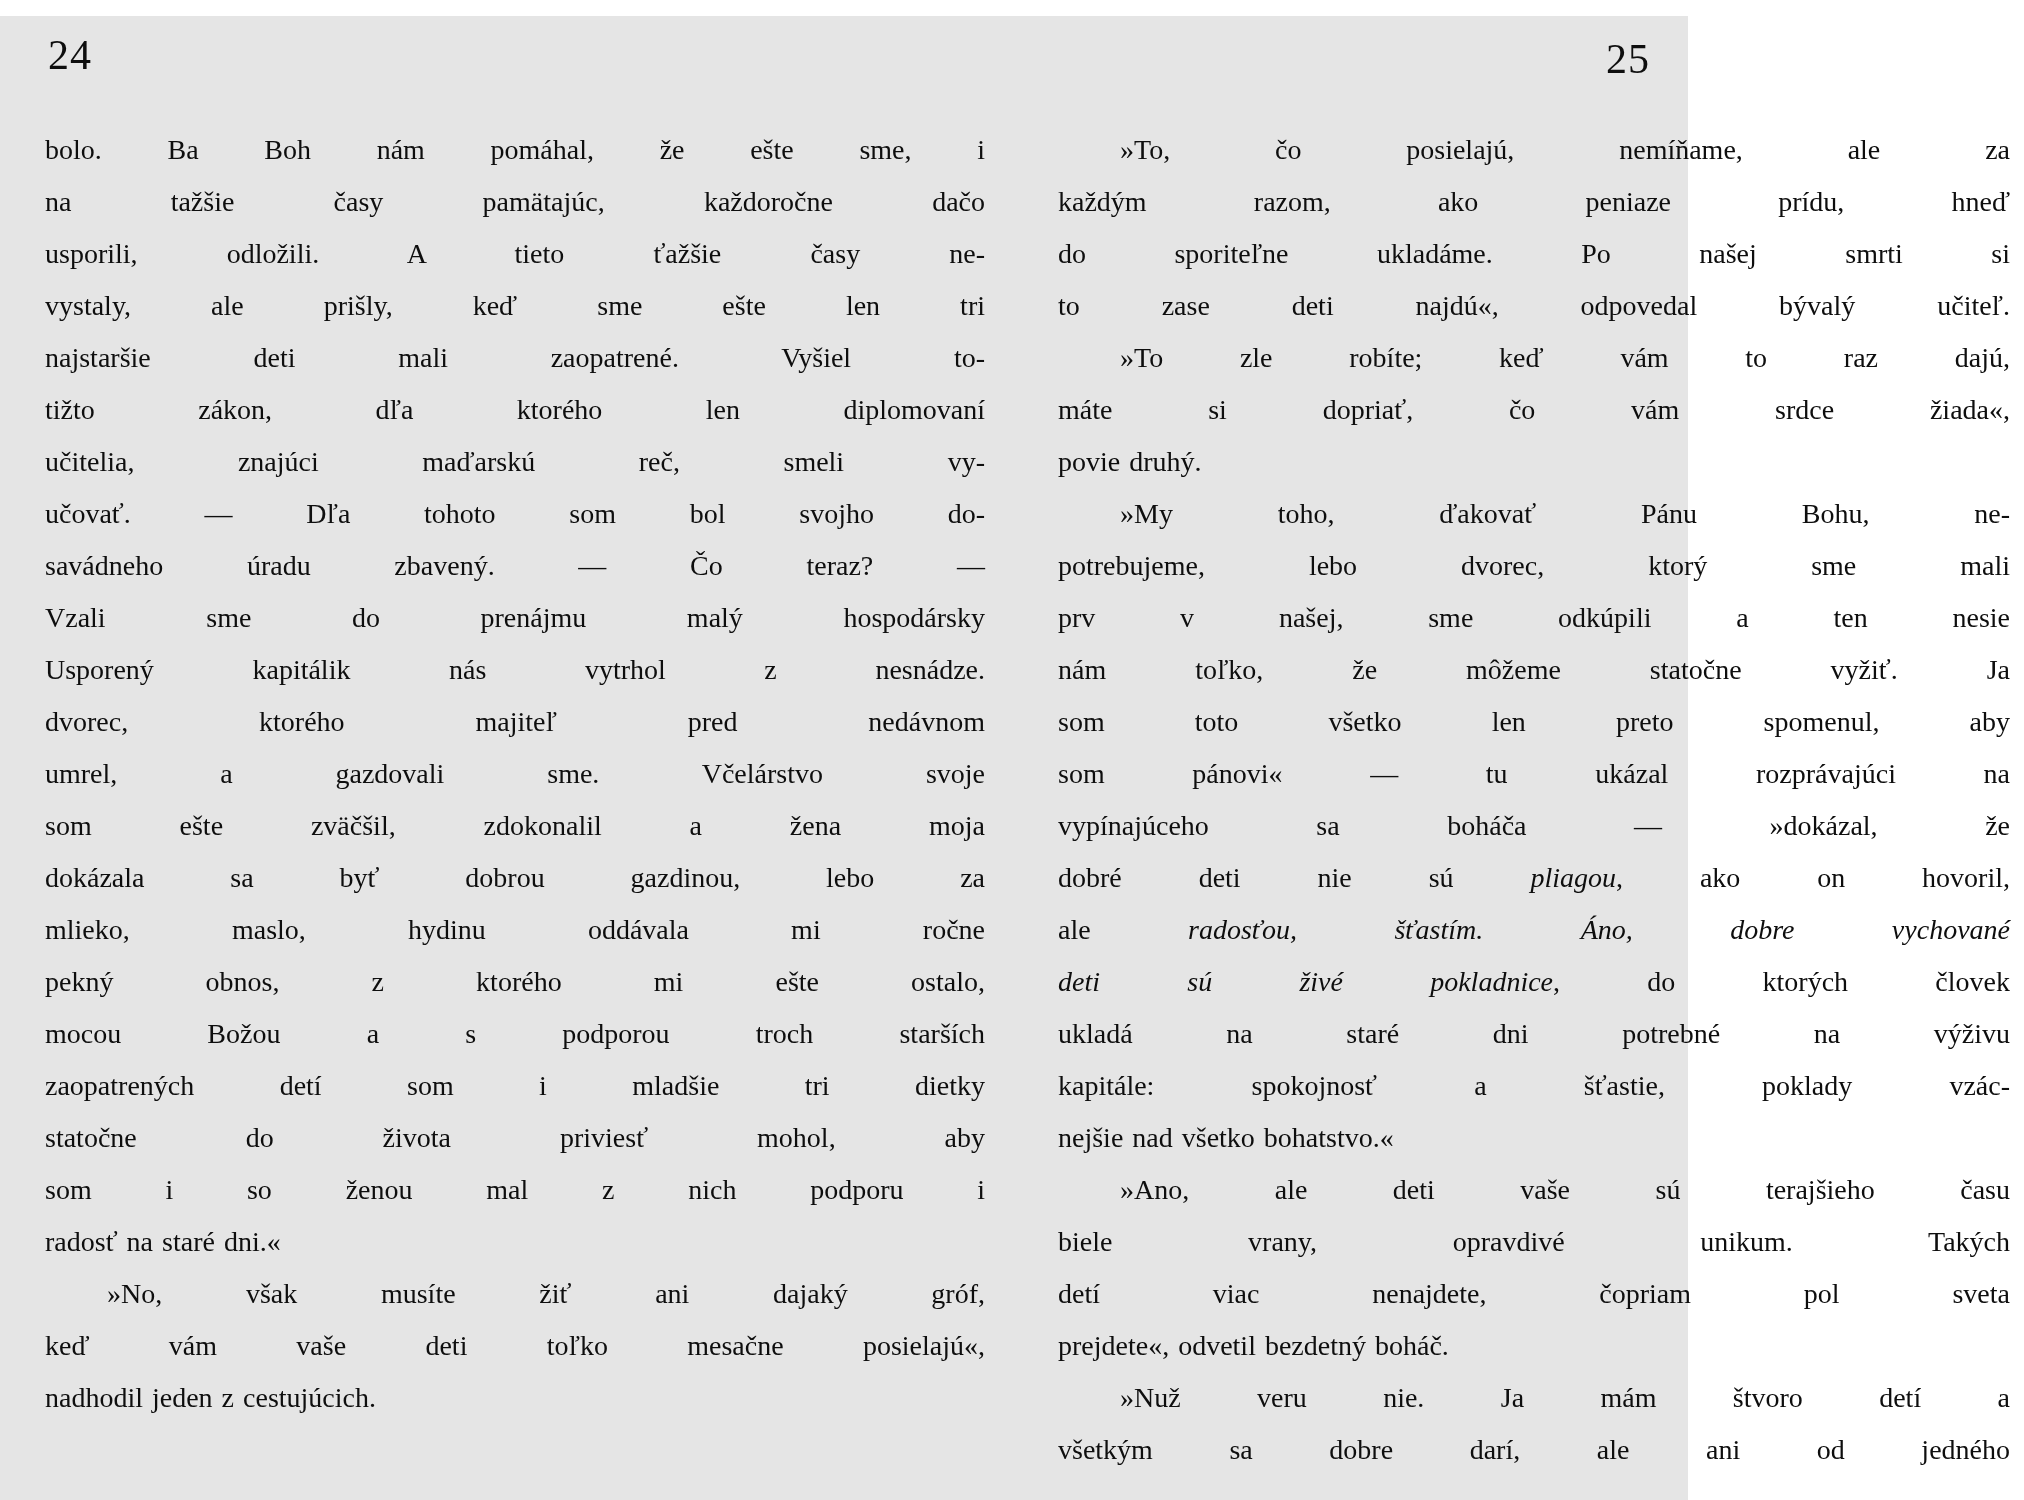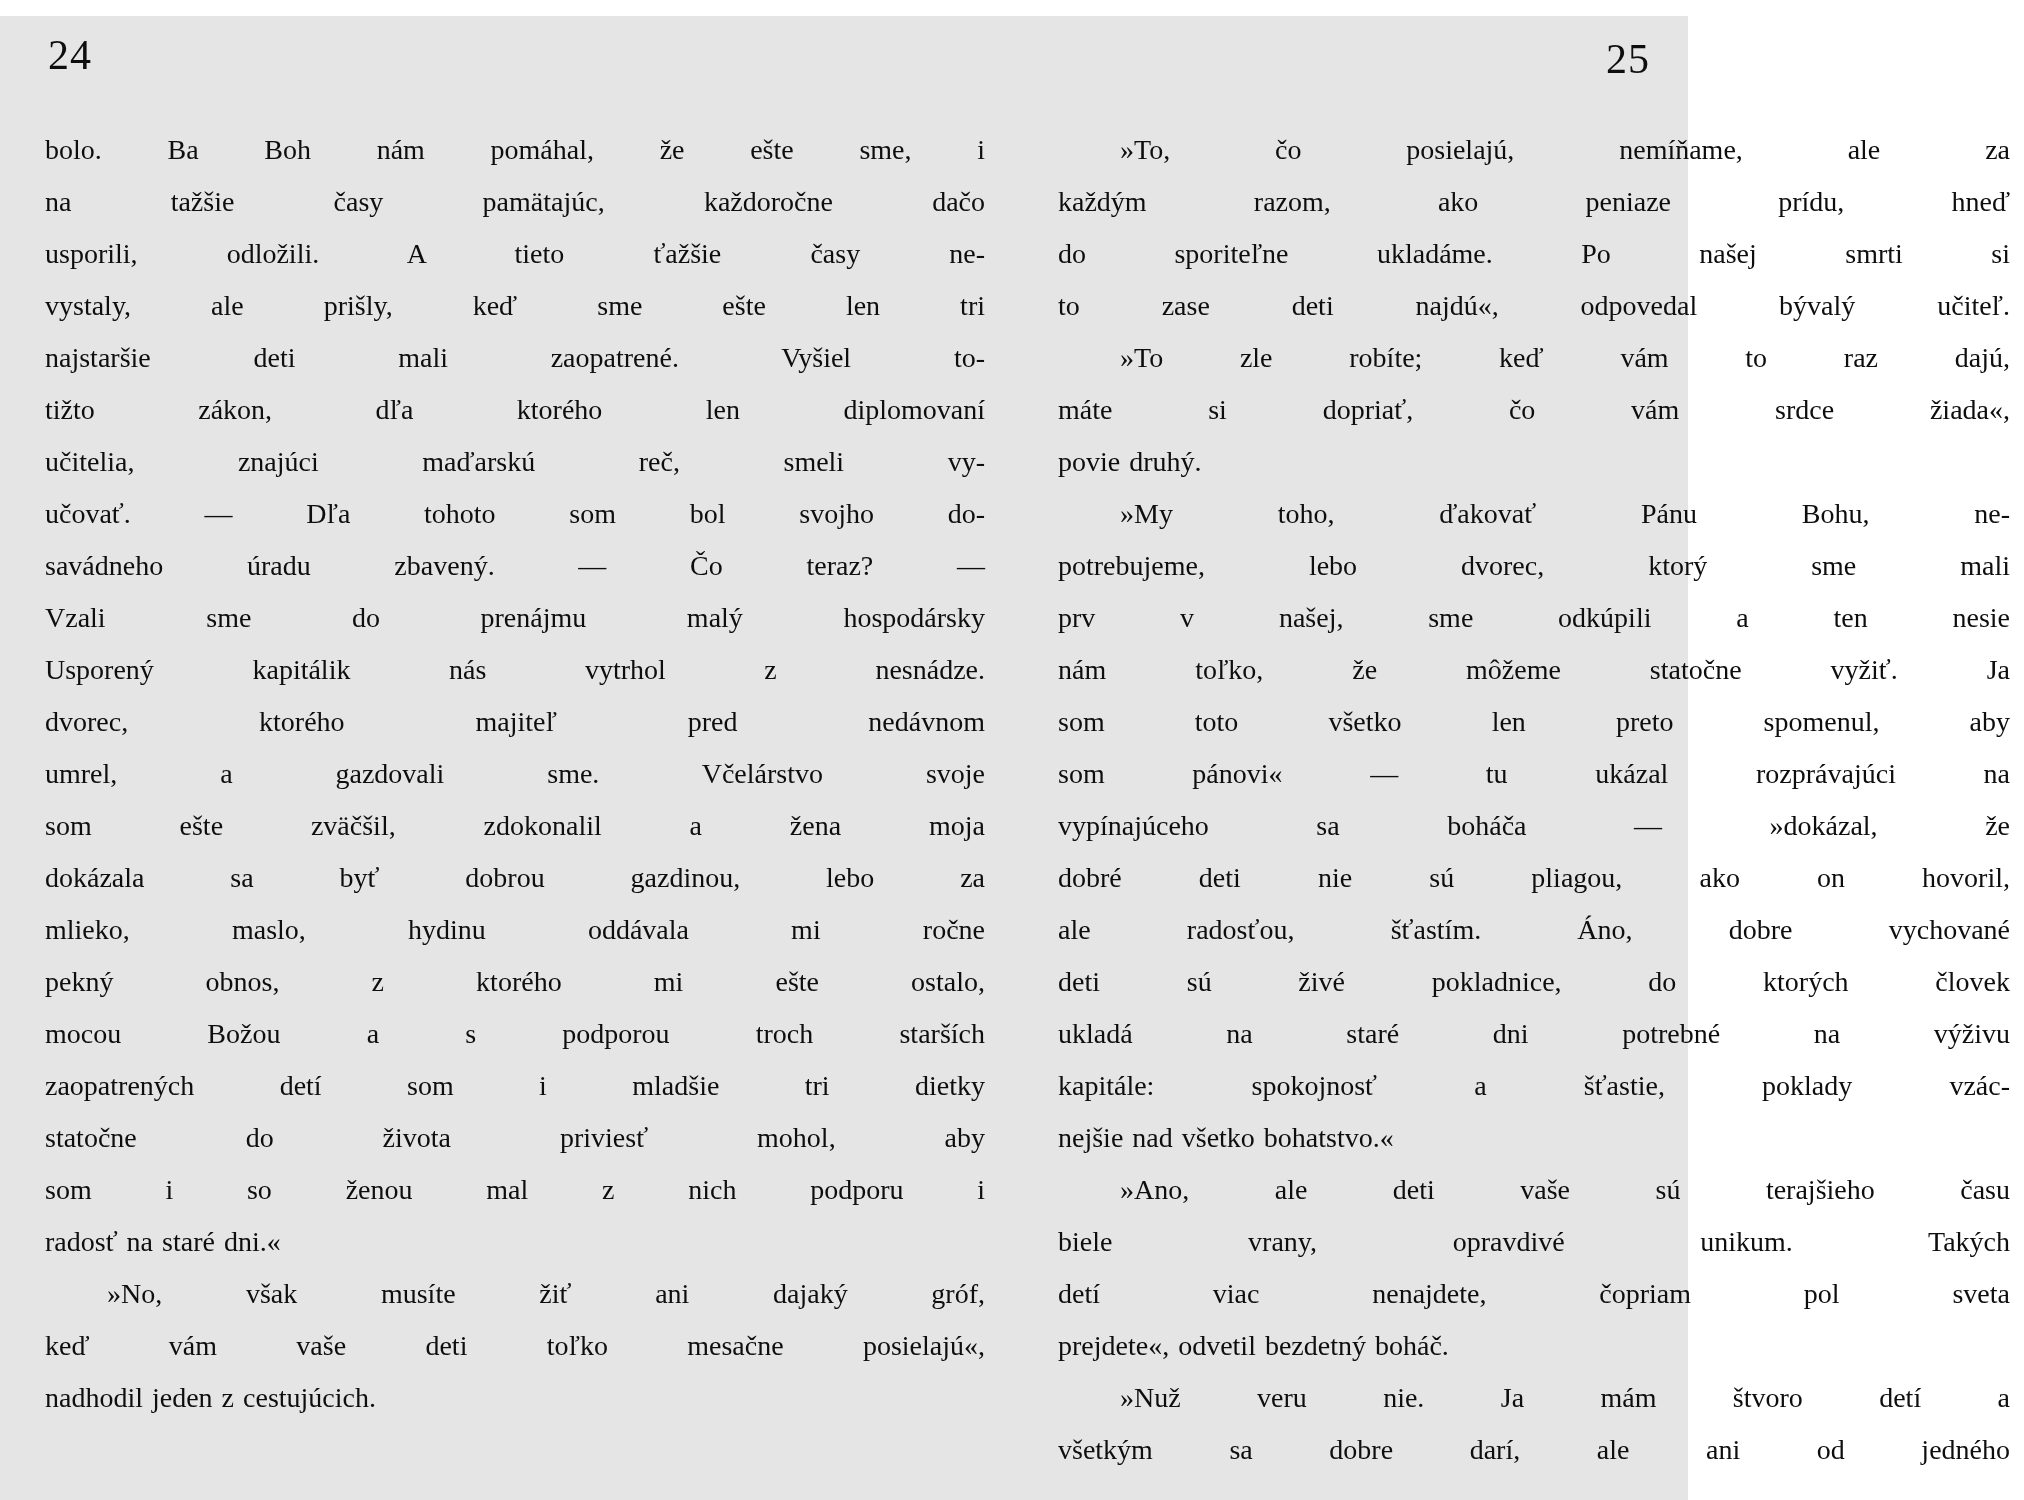--- a/index.html
+++ b/index.html
@@ -23,21 +23,21 @@
   .column {
     position:absolute; top:108px;
     font-size:28px; line-height:52px;
     word-spacing:2px;
   }
   #col-left  { left:45px;   width:940px; }
   #col-right { left:1058px; width:952px; }
   .line { text-align:justify; text-align-last:justify; }
   .line.last { text-align-last:left; }
   .line.indent { text-indent:62px; }
-  .em { }
+  .em { font-style:italic; }
 </style>
 </head>
 <body>
 
 <div class="sheet">
   <div class="pagenum" id="pn-left">24</div>
   <div class="pagenum" id="pn-right">25</div>
 
   <div class="column" id="col-left">
       <div class="line"><span>bolo. Ba Boh nám pomáhal, že ešte sme, i</span></div>

